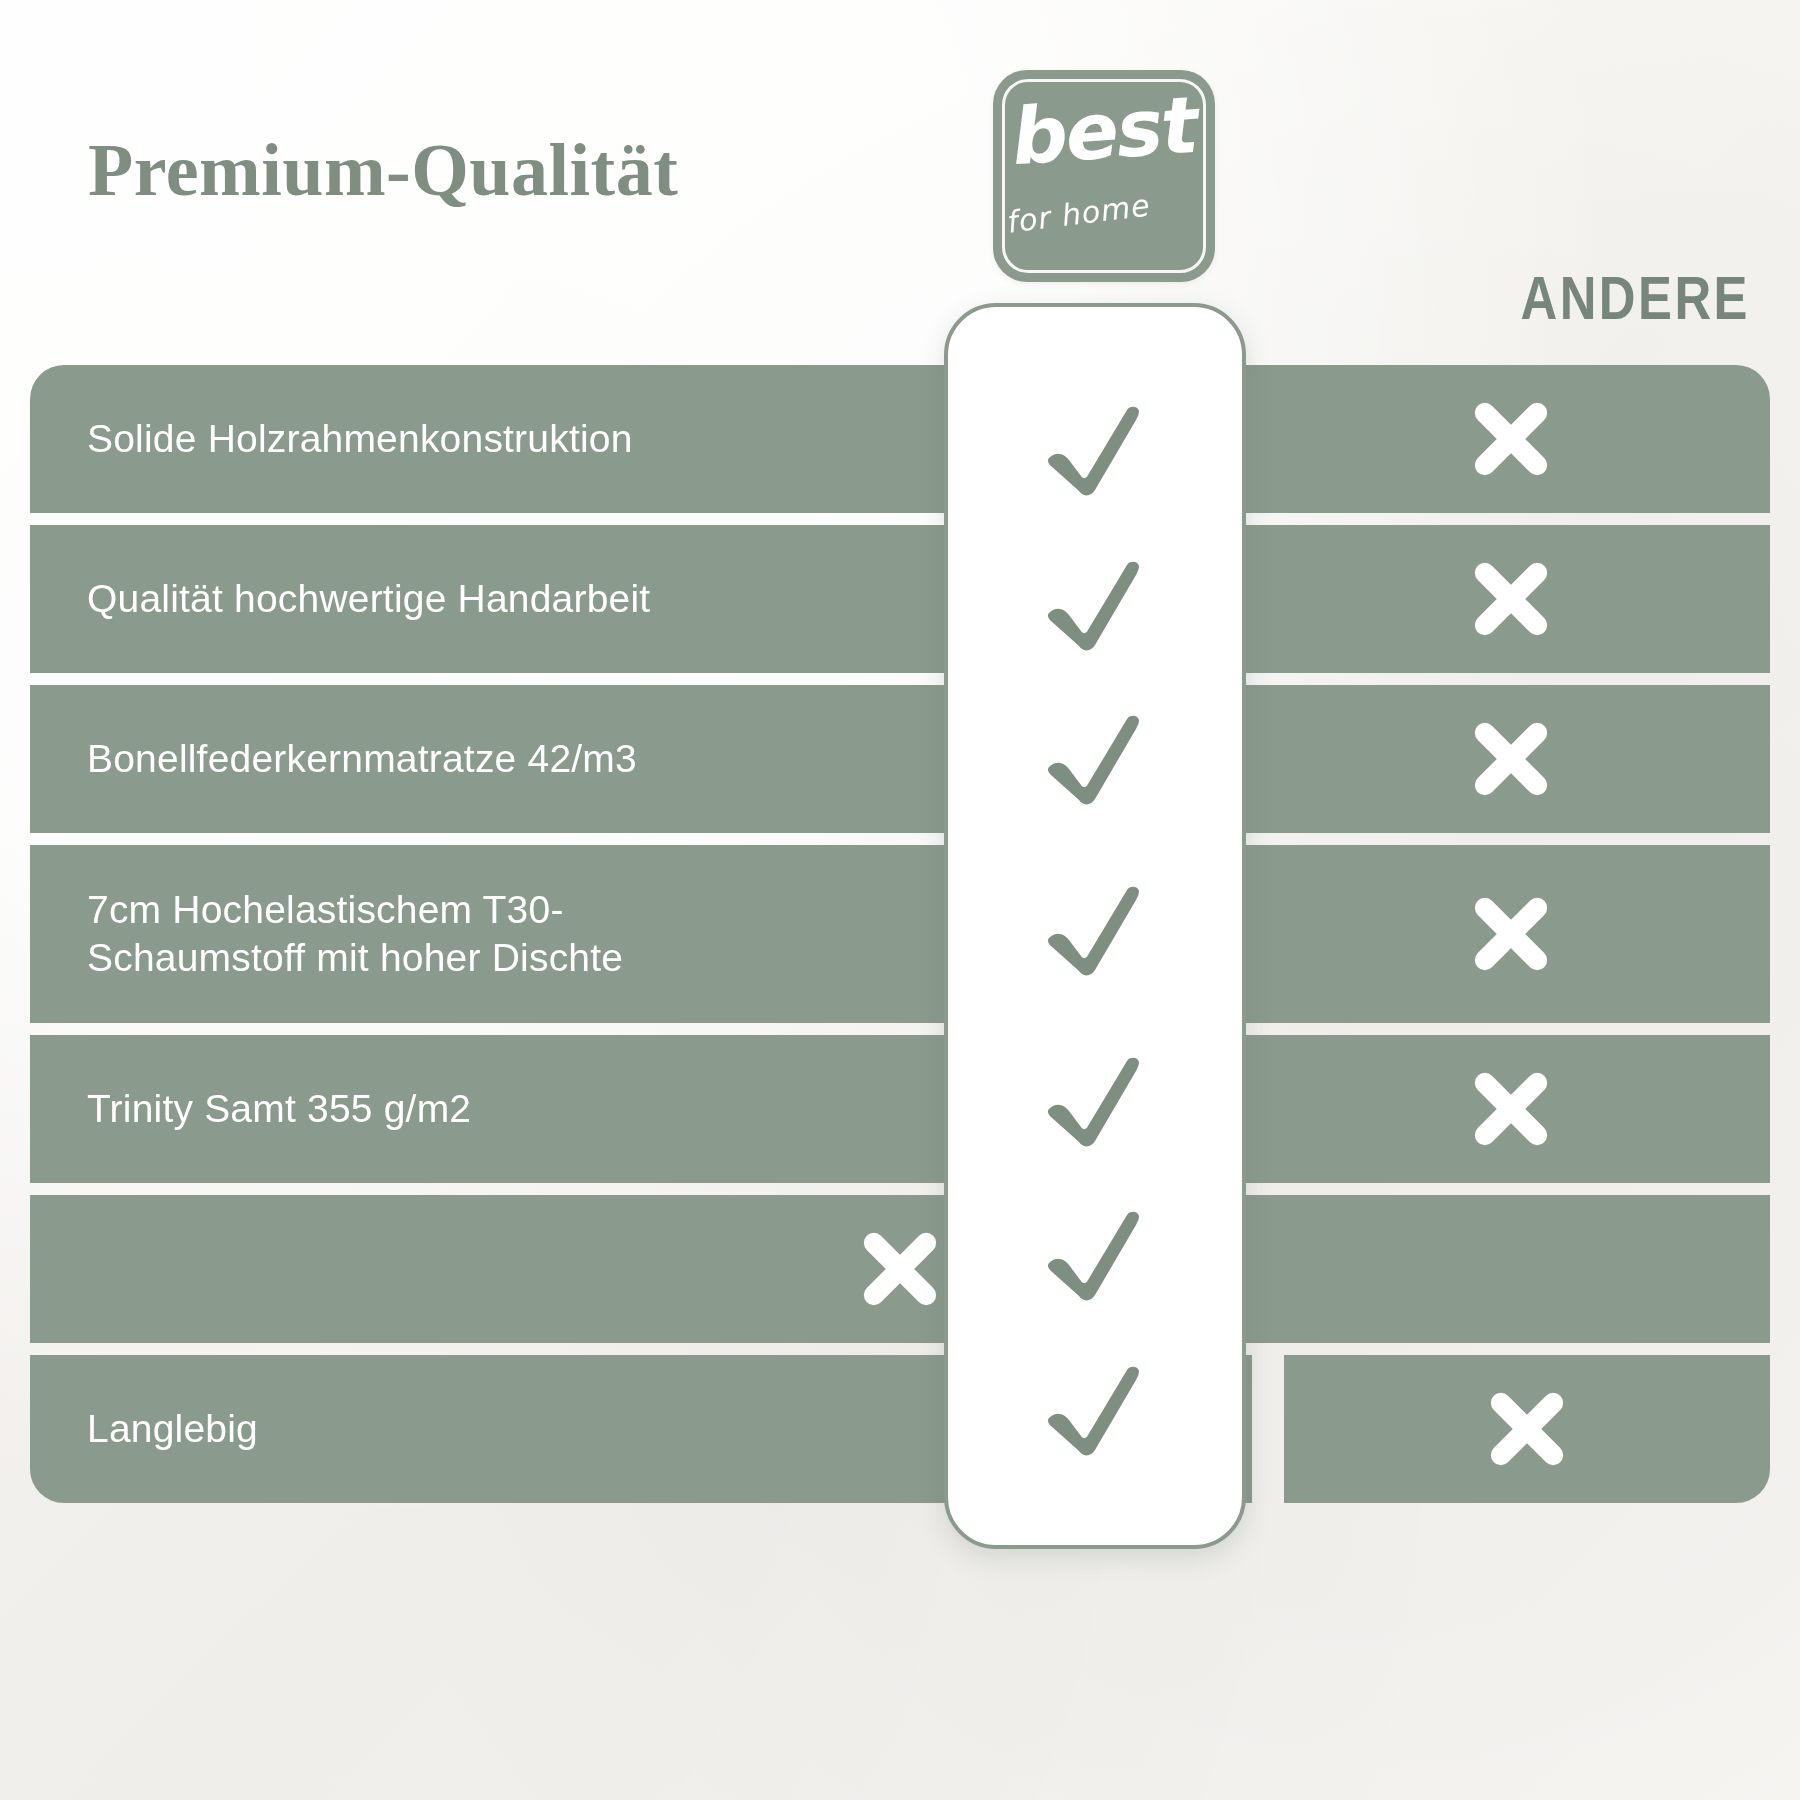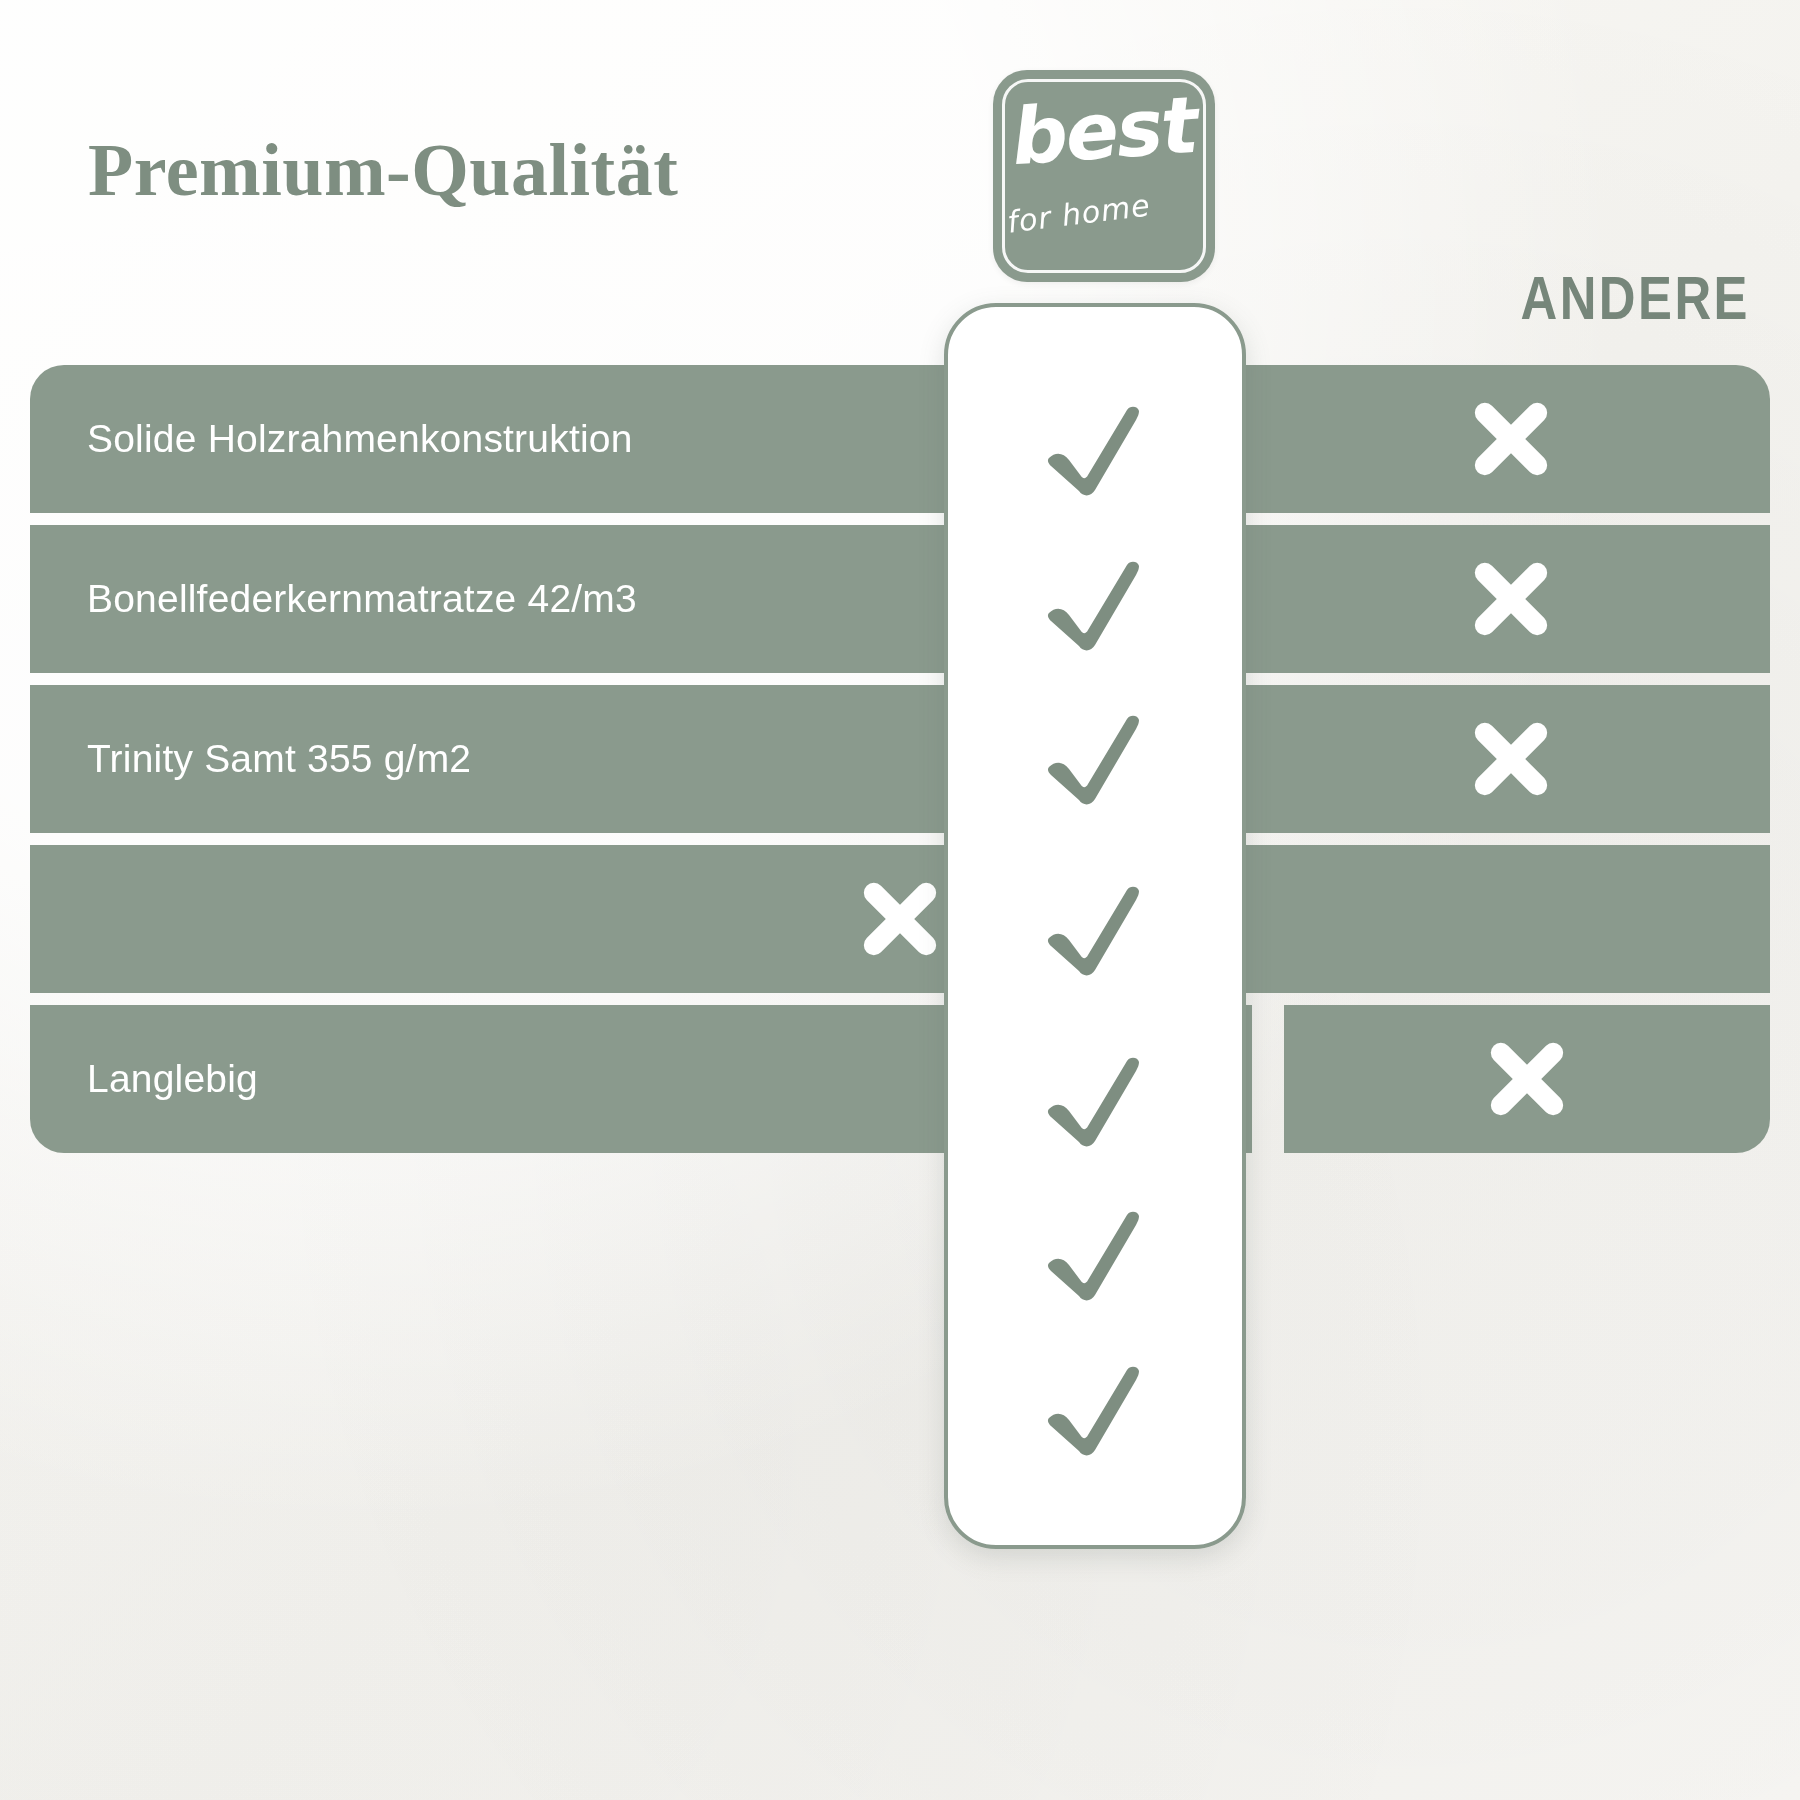--- a/index.html
+++ b/index.html
@@ -125,33 +125,58 @@
         <span>Solide Holzrahmenkonstruktion</span>
       </div>
       <div class="cell-x">
         <span class="xmark">
             <i class="a"></i>
             <i class="b"></i>
           </span>
       </div>
     </div>
 
+    <div class="row h1line">
+      <div class="cell-label">
+        <span>Qualität hochwertige Handarbeit</span>
+      </div>
+      <div class="cell-x">
+        <span class="xmark">
+            <i class="a"></i>
+            <i class="b"></i>
+          </span>
+      </div>
+    </div>
 
     <div class="row h1line">
       <div class="cell-label">
         <span>Bonellfederkernmatratze 42/m3</span>
       </div>
       <div class="cell-x">
         <span class="xmark">
             <i class="a"></i>
             <i class="b"></i>
           </span>
       </div>
     </div>
 
+    <div class="row h2line">
+      <div class="cell-label">
+        <span>
+          <span class="two">7cm Hochelastischem T30-</span>
+          <span class="two">Schaumstoff mit hoher Dischte</span>
+        </span>
+      </div>
+      <div class="cell-x">
+        <span class="xmark">
+            <i class="a"></i>
+            <i class="b"></i>
+          </span>
+      </div>
+    </div>
 
     <div class="row h1line">
       <div class="cell-label">
         <span>Trinity Samt 355 g/m2</span>
       </div>
       <div class="cell-x">
         <span class="xmark">
             <i class="a"></i>
             <i class="b"></i>
           </span>

